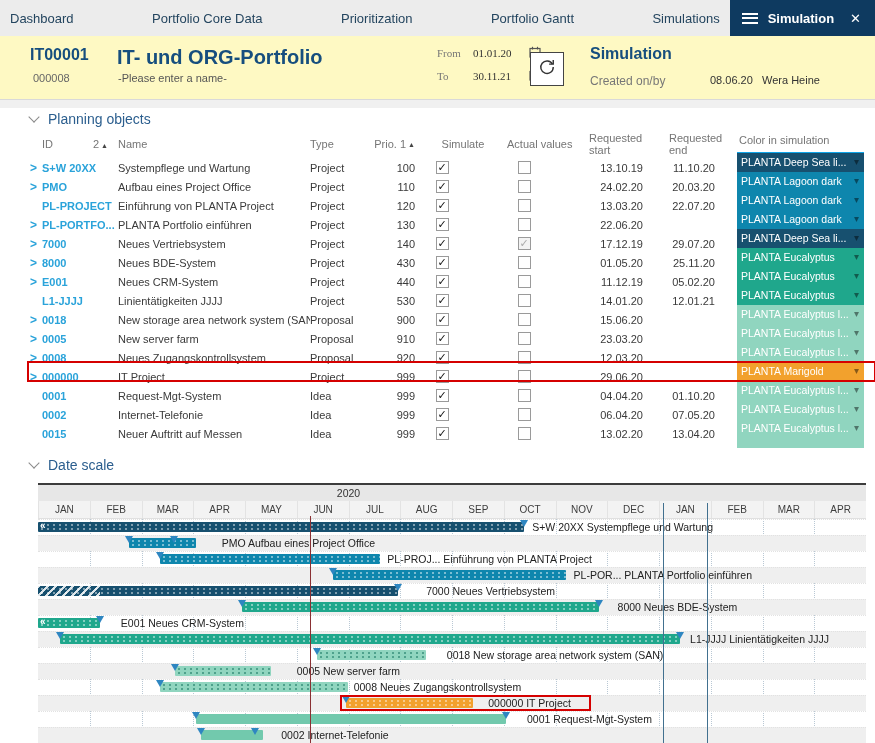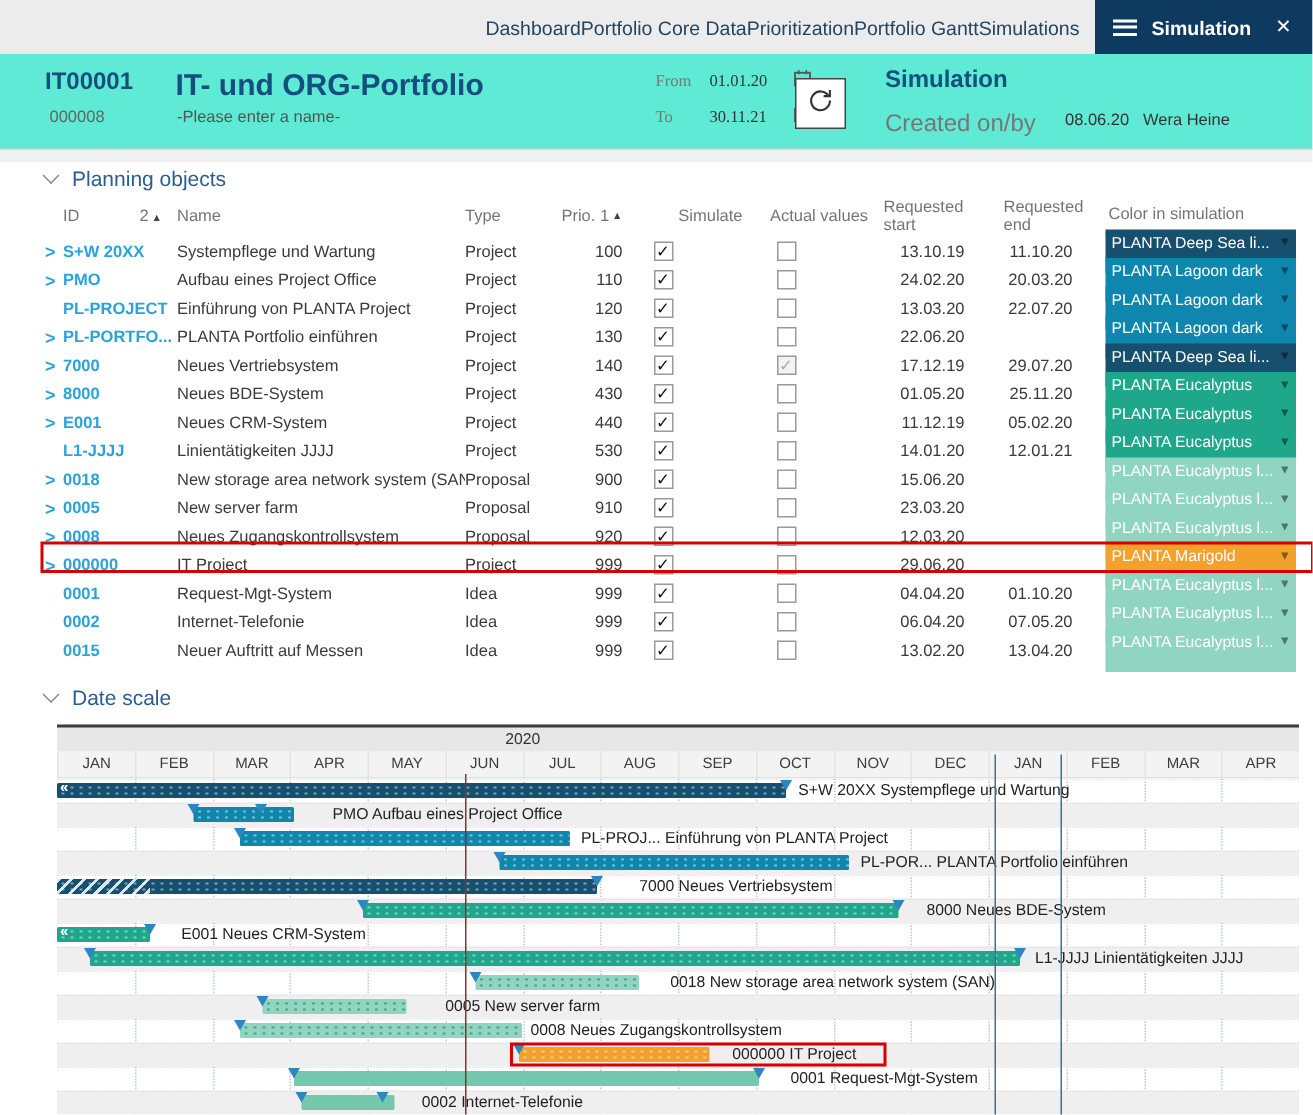--- a/index.html
+++ b/index.html
@@ -3,63 +3,63 @@
 <meta charset="utf-8">
 <style>
   html,body{margin:0;padding:0;}
   body{width:875px;height:743px;overflow:hidden;background:#fff;
        font-family:"Liberation Sans","DejaVu Sans",sans-serif;color:#333;position:relative;}
   .abs{position:absolute;}
 
   
   .nav{position:absolute;top:0;left:0;width:875px;height:36px;background:#ececec;
        display:flex;align-items:stretch;border-bottom:1px solid #d5d5d5;}
-  .nav-tabs{display:flex;flex:1;align-items:center;justify-content:flex-end;padding:0 10px;margin-left:24px;}
+  .nav-tabs{display:flex;flex:1;align-items:center;justify-content:space-between;padding:0 10px;}
   .nav-tab{font-size:13px;color:#24455f;cursor:default;white-space:nowrap;}
   .nav-active{background:#0e3a60;color:#fff;display:flex;align-items:center;gap:10px;
               padding:0 14px 0 12px;font-size:13px;font-weight:bold;}
   .burger{width:16px;height:11px;display:flex;flex-direction:column;justify-content:space-between;}
   .burger i{display:block;height:2px;background:#fff;}
   .closex{font-size:13px;font-weight:bold;margin-left:6px;}
 
   
-  .hdr{position:absolute;top:36px;left:0;width:875px;height:63px;background:#5eead4;
+  .hdr{position:absolute;top:36px;left:0;width:875px;height:63px;background:#fef9c3;
        border-bottom:1px solid #d9d9d9;}
   .hdr-id{position:absolute;left:30px;top:10px;font-size:16px;font-weight:bold;color:#164e7e;}
   .hdr-subid{position:absolute;left:33px;top:36px;font-size:11px;color:#666;}
   .hdr-name{position:absolute;left:117px;top:10px;font-size:20px;font-weight:bold;color:#164e7e;}
   .hdr-namesub{position:absolute;left:118px;top:36px;font-size:11px;color:#555;}
   .fromto{position:absolute;left:437px;top:10px;font-size:11px;color:#333;font-family:Liberation Serif, serif;}
   .fromto .lab{color:#777;display:inline-block;width:32px;}
   .fromto .val{display:inline-block;width:52px;}
   .fromto .row{margin-bottom:9px;display:flex;align-items:center;gap:4px;}
   .refresh-btn{position:absolute;left:530px;top:16px;width:32px;height:32px;border:1px solid #444;
                display:flex;align-items:center;justify-content:center;background:#fff;}
   .sim-title{position:absolute;left:590px;top:9px;font-size:16px;font-weight:bold;color:#164e7e;}
-  .created{position:absolute;left:590px;top:38px;font-size:16px;color:#777;}
+  .created{position:absolute;left:590px;top:38px;font-size:12px;color:#777;}
   .created-date{position:absolute;left:710px;top:38px;font-size:11px;color:#333;}
   .created-by{position:absolute;left:762px;top:38px;font-size:11px;color:#333;}
   .sep{position:absolute;top:100px;left:0;width:875px;height:8px;background:#f0f0f0;}
 
   
   .sect{position:absolute;font-size:14px;color:#2b5e8e;display:flex;align-items:center;gap:10px;}
   .chev-open{width:7px;height:7px;border-right:1.5px solid #8a8a8a;border-bottom:1.5px solid #8a8a8a;
              transform:rotate(45deg);margin-top:-4px;}
 
   
   .thead,.trow{display:grid;grid-template-columns:14px 76px 192px 58px 47px 80px 90px 80px 72px 127px;
                align-items:center;height:19px;margin-left:28px;font-size:11px;}
   .thead{color:#757575;height:18px;margin-bottom:3px;}
   .thead>div{display:flex;align-items:center;height:100%;}
   .h-id{justify-content:space-between;padding-right:10px;}
   .h-prio{justify-content:flex-end;}
-  .h-sim{justify-content:flex-end;padding-left:16px;}
-  .h-act{justify-content:center;padding-left:12px;}
+  .h-sim{justify-content:center;padding-left:16px;}
+  .h-act{justify-content:flex-start;padding-left:12px;}
   .h-rs,.h-re{justify-content:flex-end;padding-left:4px;}
-  .h-color{border-bottom:2px solid #0ea5e9;padding-left:2px;}
+  .h-color{border-bottom:8px solid #0ea5e9;padding-left:2px;}
   .tri{font-size:7px;color:#444;margin-left:2px;}
   .trow{cursor:default;}
   .trow.hl{outline:2px solid #d50000;outline-offset:-1px;}
   .c-exp{color:#2aa3da;font-size:12px;font-weight:bold;line-height:10px;padding-left:2px;}
   .c-id{color:#2aa3da;font-weight:bold;overflow:hidden;white-space:nowrap;}
   .c-name{overflow:hidden;white-space:nowrap;color:#3a3a3a;}
   .c-type,.c-prio{color:#3a3a3a;}
   .c-prio{text-align:right;}
   .c-sim,.c-act{display:flex;justify-content:center;}
   .c-sim{padding-right:26px;}

